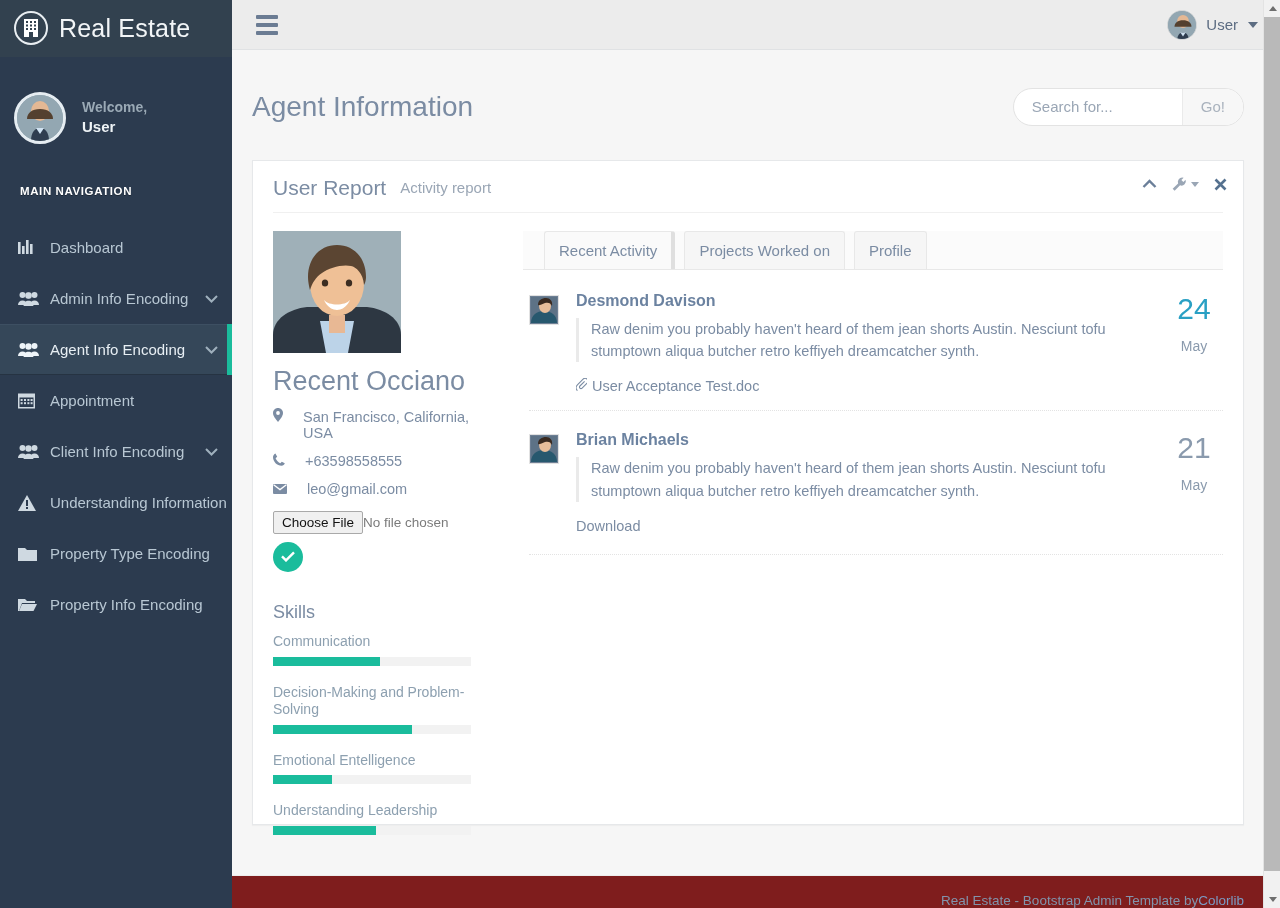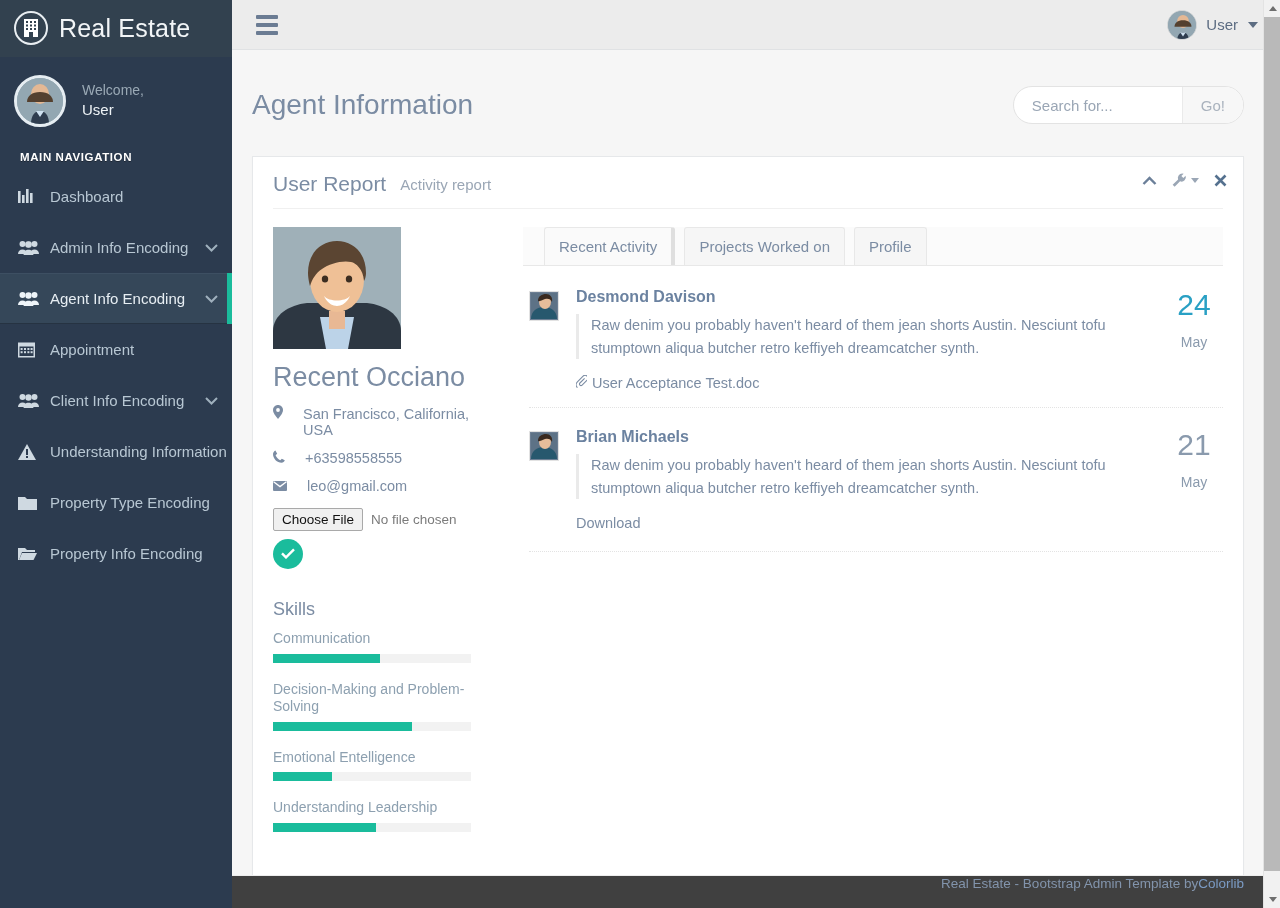--- a/index.html
+++ b/index.html
@@ -12,20 +12,21 @@
     background: #f4f4f4;
   }
   .app { display: flex; width: 1280px; height: 908px; position: relative; }
 
   
   .sidebar {
     width: 232px; min-width: 232px; height: 908px;
     background: #2c3b4f;
     display: flex; flex-direction: column;
     overflow: hidden;
+    gap: 17px;
   }
   .brand {
     height: 57px; min-height: 57px;
     background: #32414f;
     display: flex; align-items: center;
     padding-left: 14px;
     border-bottom: 1px solid #32414f;
   }
   .brand-mark {
     width: 34px; height: 34px; border-radius: 50%;
@@ -41,21 +42,21 @@
 
   .userpanel {
     display: flex; align-items: center;
     padding: 18px 0 20px 14px;
   }
   .userpanel .ava {
     width: 52px; height: 52px; border-radius: 50%;
     border: 3px solid #e6edf2; overflow: hidden;
     flex: 0 0 auto; background: #8fa3ae;
   }
-  .userpanel .meta { margin-left: 16px; line-height: 1.35; }
+  .userpanel .meta { margin-left: 16px; line-height: 1.35; font-weight: bold; }
   .userpanel .hello { color: #9aa9b5; font-size: 14px; }
   .userpanel .uname { color: #eef3f6; font-size: 15px; }
 
   .navheader {
     color: #ffffff; font-size: 11.5px; font-weight: bold;
     letter-spacing: .6px;
     padding: 4px 0 8px 20px;
     text-shadow: 0 1px 0 rgba(0,0,0,.35);
   }
 
@@ -141,21 +142,21 @@
     font-family: "Liberation Sans", sans-serif;
   }
 
   .contentwrap { flex: 1 1 auto; padding: 0 36px 0 20px; overflow: hidden; }
 
   .card {
     background: #ffffff;
     border: 1px solid #e6e8ea;
     border-top: 1px solid #e6e8ea;
     box-shadow: 0 1px 1px rgba(0,0,0,.03);
-    height: 752px;
+    height: 665px;
   }
   .cardhead {
     display: flex; align-items: center;
     padding: 15px 20px 0 20px;
     position: relative;
   }
   .cardtitle { color: #7b8ca3; font-size: 21px; font-weight: 400; }
   .cardsub { color: #9aa6b5; font-size: 15px; margin-left: 14px; }
   .cardtools {
     position: absolute; right: 16px; top: 16px;
@@ -173,21 +174,21 @@
 
   
   .leftcol { width: 230px; min-width: 230px; padding-right: 18px; }
   .photo {
     width: 128px; height: 122px; background: #9fb0b8;
     overflow: hidden; margin-bottom: 14px;
   }
   .pname { color: #7b8ca3; font-size: 27px; font-weight: 400; margin: 4px 0 12px 0; line-height: 1.1; }
   .prow { color: #7b8ca3; font-size: 14.5px; margin-bottom: 12px; display: flex; align-items: baseline; gap: 20px; }
   .prow .pi { color: #7b8ca3; display: inline-flex; }
-  .filerow { display: flex; align-items: center; gap: 8px; margin: 14px 0 8px 0; }
+  .filerow { display: flex; align-items: center; gap: 0; margin: 14px 0 8px 0; }
   .choosefile {
     border: 1px solid #a9a9a9; background: #f0f0f0; border-radius: 2px;
     font-size: 13.5px; color: #111; padding: 3px 8px; cursor: pointer;
     font-family: "Liberation Sans", sans-serif;
   }
   .nofile { color: #7b7b7b; font-size: 13.5px; }
   .okbtn {
     width: 30px; height: 30px; border-radius: 50%;
     background: #1abc9c; color: #fff; border: 0;
     display: flex; align-items: center; justify-content: center;
@@ -230,22 +231,22 @@
   .post .attach { margin-top: 16px; color: #7b8ca3; font-size: 14.5px; display: flex; align-items: center; gap: 5px; cursor: pointer; }
   .post .dlink { margin-top: 16px; color: #7b8ca3; font-size: 14.5px; cursor: pointer; }
   .post .date { width: 58px; min-width: 58px; text-align: center; padding-top: 2px; }
   .post .dnum { font-size: 30px; line-height: 1; font-weight: 400; }
   .post .dmon { font-size: 14px; color: #8a9aad; margin-top: 14px; }
   .dnum.accent { color: #29a0c4; }
   .dnum.muted { color: #8a9aad; }
 
   .footer {
     height: 33px; min-height: 33px;
-    background: #404040; border-top: 1px solid #ededed;
-    display: flex; align-items: flex-start; justify-content: flex-end;
+    background: #7f1d1d; border-top: 1px solid #ededed;
+    display: flex; align-items: flex-end; justify-content: flex-end;
     padding-right: 36px;
     color: #8294ac; font-size: 13.5px; padding-left: 7px;
   }
   .footer a { color: #7b9bc4; text-decoration: none; }
 
   
   .scrollbar {
     position: absolute; right: 0; top: 0; width: 17px; height: 908px;
     background: #f1f1f1; border-left: 1px solid #e3e3e3;
   }

